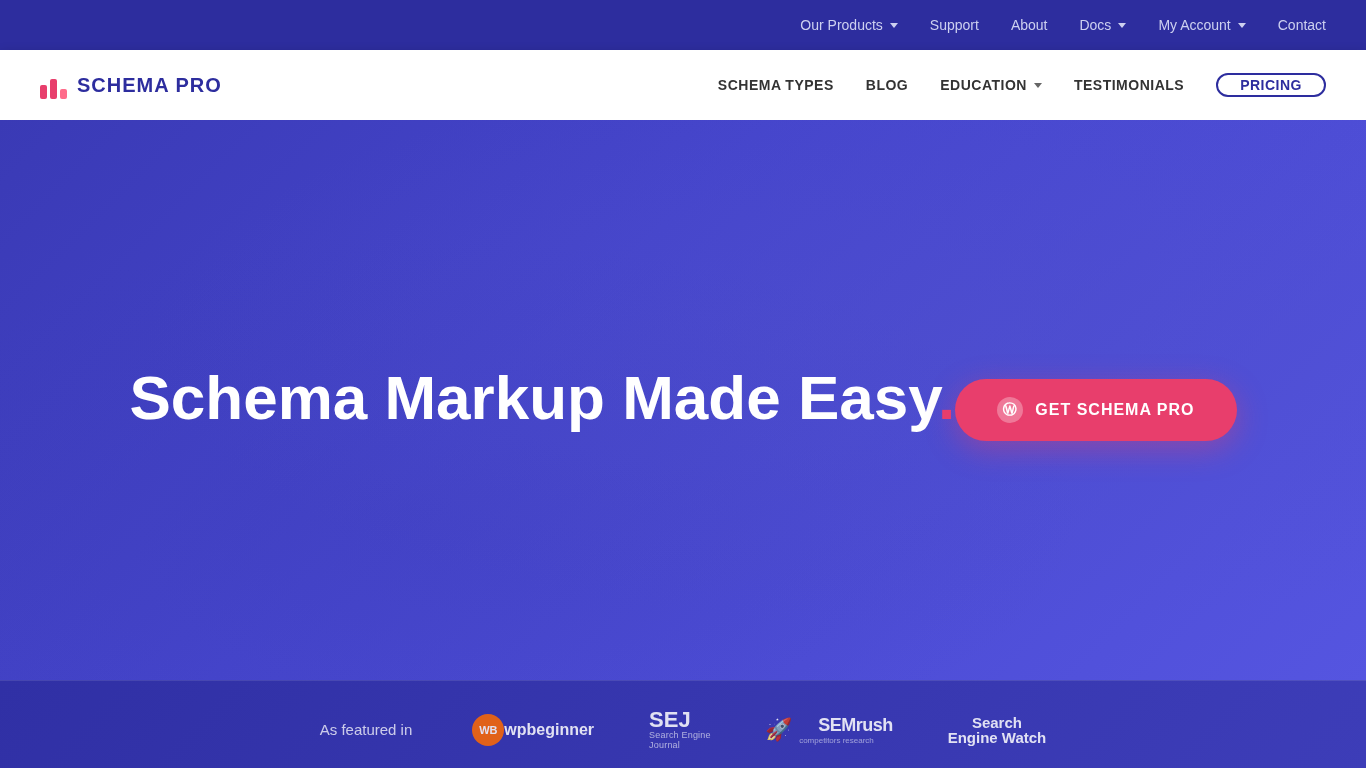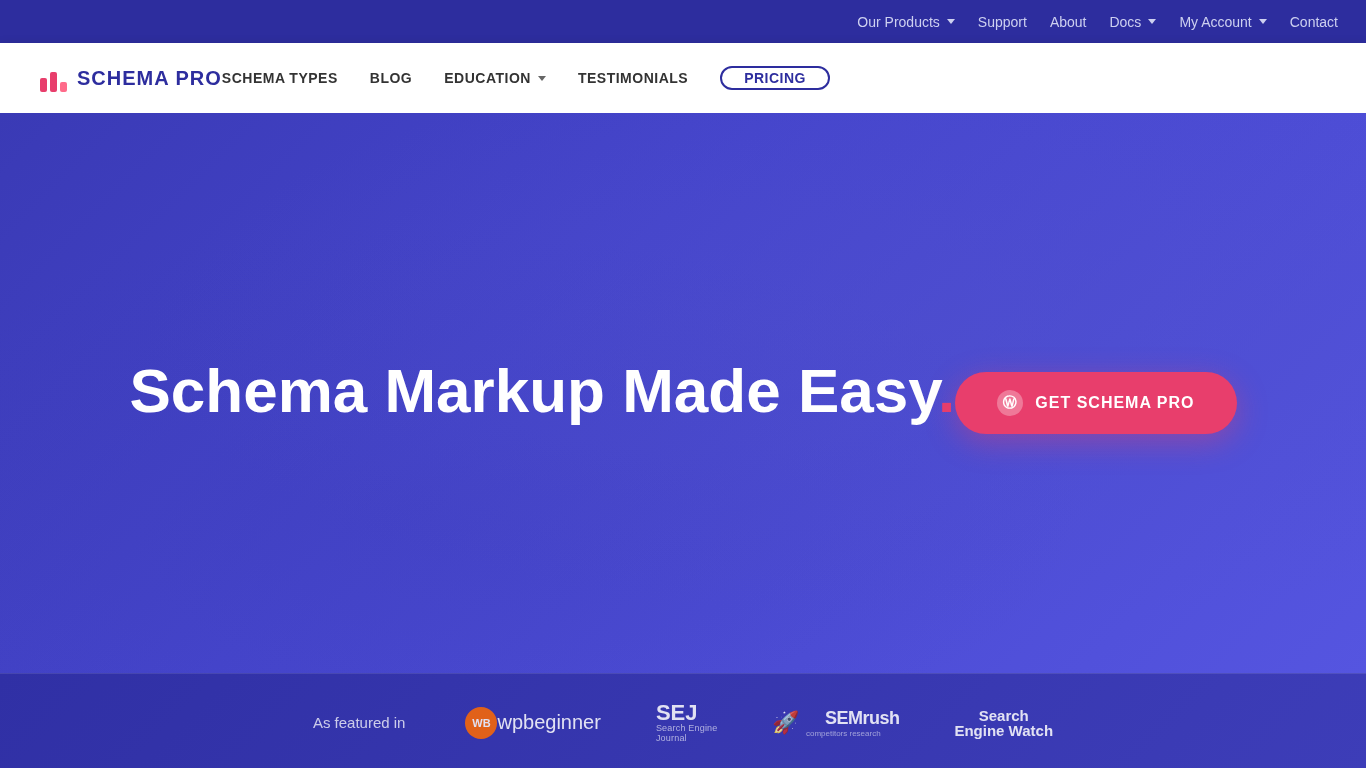--- a/index.html
+++ b/index.html
@@ -11,23 +11,23 @@
       min-height: 768px;
       overflow-x: hidden;
     }
 
     
     .top-bar {
       background: #2d2d9e;
       display: flex;
       justify-content: flex-end;
       align-items: center;
-      padding: 0 28px;
-      height: 43px;
-      gap: 23px;
+      padding: 0 40px;
+      height: 50px;
+      gap: 32px;
     }
     .top-bar a {
       color: #cdd0f0;
       text-decoration: none;
       font-size: 14px;
       font-weight: 500;
       display: flex;
       align-items: center;
       gap: 5px;
     }
@@ -38,20 +38,21 @@
       border-right: 4px solid transparent;
       border-top: 5px solid #cdd0f0;
       margin-left: 2px;
     }
 
     
     .main-nav {
       background: #fff;
       display: flex;
       align-items: center;
+      justify-content: space-between;
       padding: 0 40px;
       height: 70px;
       box-shadow: 0 2px 10px rgba(0,0,0,0.15);
     }
     .logo {
       display: flex;
       align-items: center;
       gap: 10px;
       text-decoration: none;
     }
@@ -203,22 +204,22 @@
       align-items: center;
       gap: 55px;
     }
     .featured-logo {
       display: flex;
       align-items: center;
       opacity: 0.85;
     }
     .featured-logo-text {
       color: #fff;
-      font-size: 20px;
-      font-weight: 400;
+      font-size: 16px;
+      font-weight: 700;
     }
 
     
     .wpbeginner-icon {
       width: 32px;
       height: 32px;
       background: #ff6900;
       border-radius: 50%;
       display: flex;
       align-items: center;

